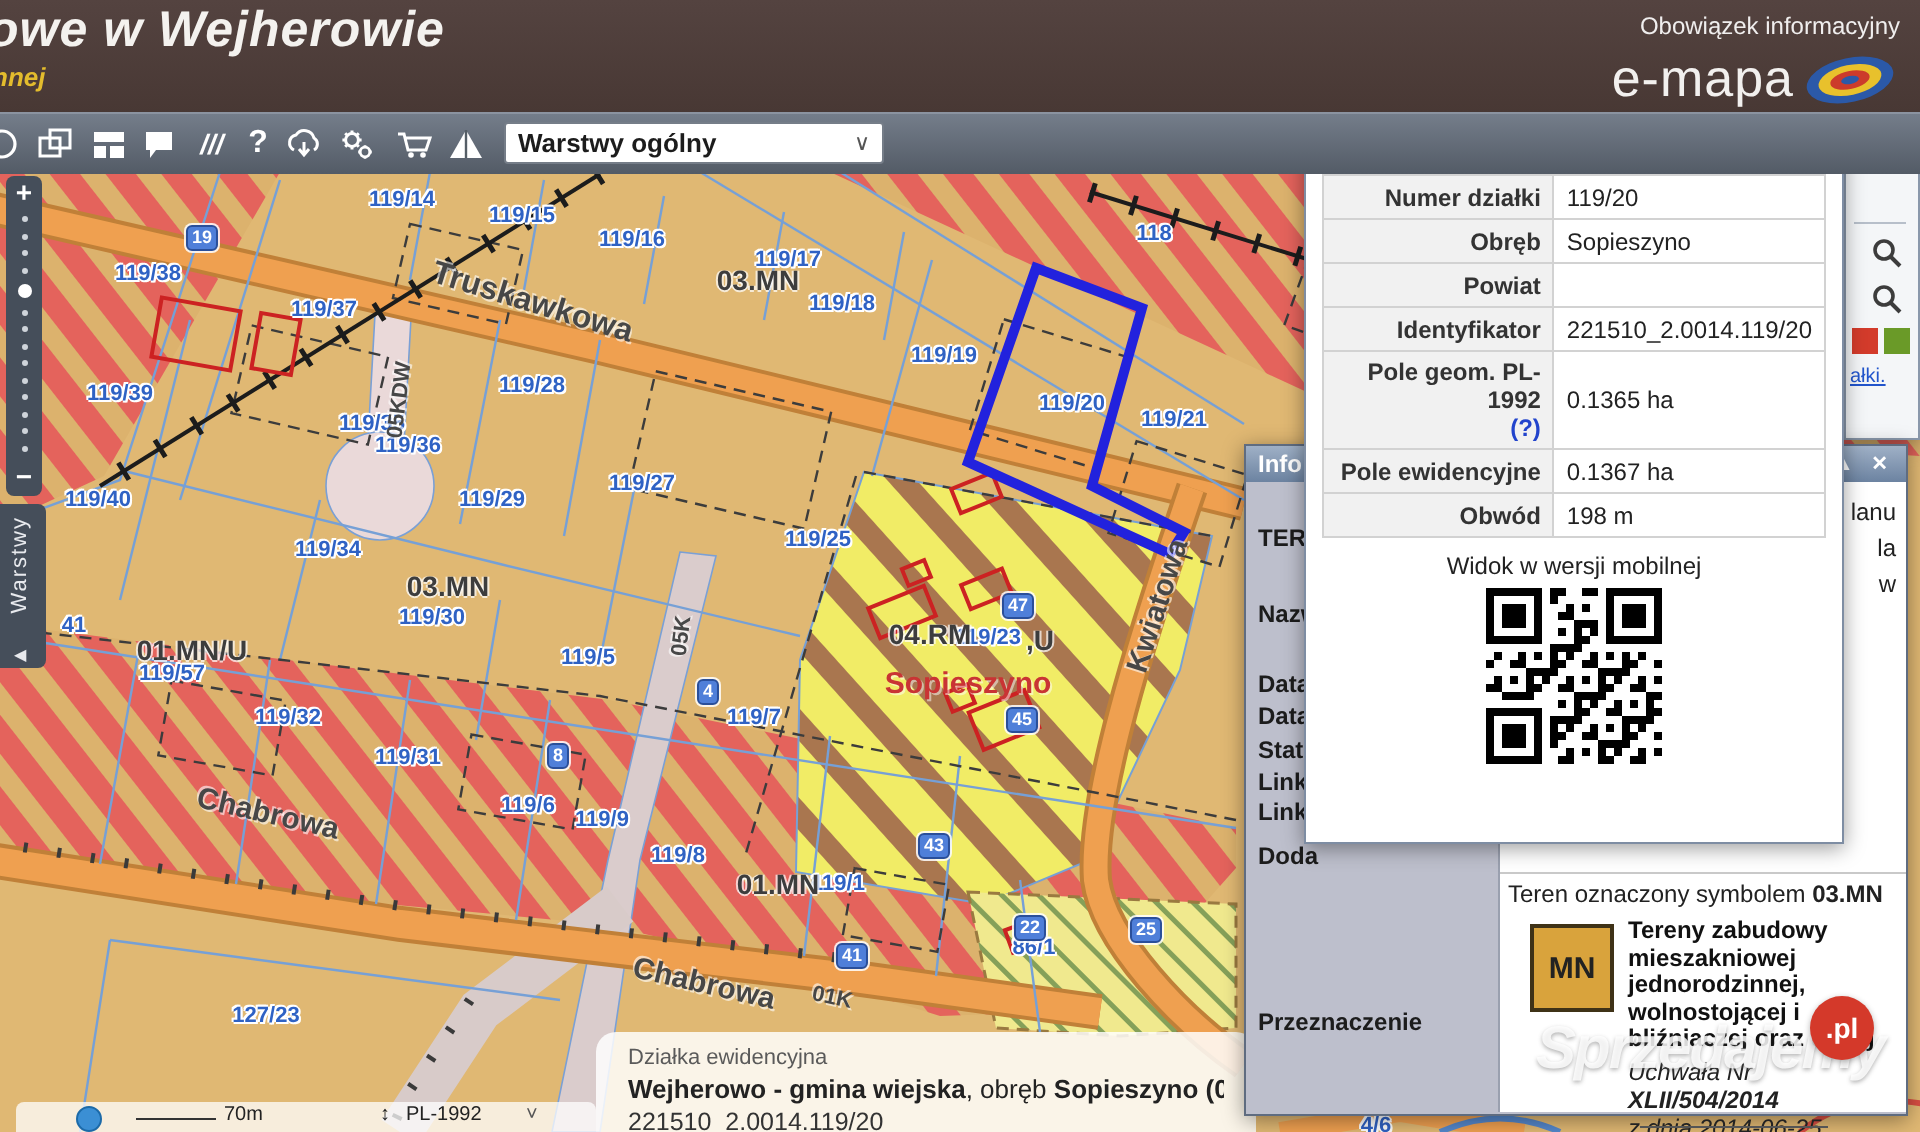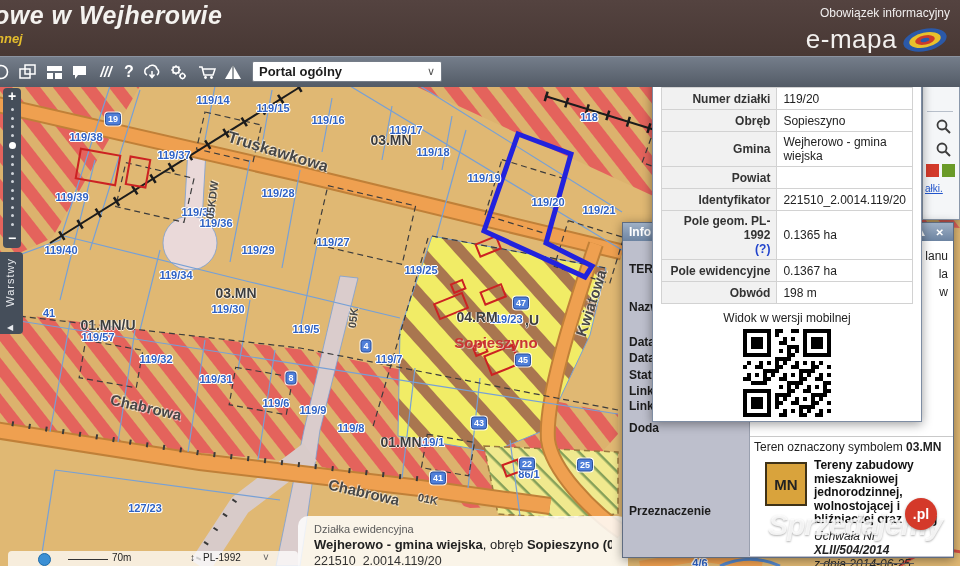--- a/index.html
+++ b/index.html
@@ -13,21 +13,21 @@
   #brand{position:absolute;right:12px;top:24px;display:flex;align-items:center;gap:5px;}
   #brand .bt{font-size:26px;color:#f2f0ee;letter-spacing:.5px;}
   
   #tbar{position:absolute;left:0;top:56px;width:960px;height:30px;background:linear-gradient(#747d8a,#535b66);border-top:1px solid #8b93a0;z-index:40;}
   .ticon{position:absolute;top:5px;width:20px;height:20px;display:flex;align-items:center;justify-content:center;color:#fff;font-weight:bold;cursor:pointer;}
   .ticon svg{display:block;}
   #portal{position:absolute;left:252px;top:4px;width:190px;height:21px;background:#fff;border:1px solid #70záv7a85;border:1px solid #757d88;border-radius:2px;display:flex;align-items:center;justify-content:space-between;padding:0 6px;box-sizing:border-box;cursor:pointer;}
   #portal .pl{font-size:13px;font-weight:bold;color:#1c1c1c;}
   #portal .chev{font-size:11px;color:#555;}
   
-  #labels{position:absolute;left:16px;top:0;width:856px;height:566px;z-index:3;pointer-events:none;}
+  #labels{position:absolute;left:4px;top:0;width:856px;height:566px;z-index:3;pointer-events:none;}
   .plabel{position:absolute;transform:translate(-50%,-50%);font-size:11px;font-weight:bold;color:#2f62c4;white-space:nowrap;
           text-shadow:1px 0 0 #fff,-1px 0 0 #fff,0 1px 0 #fff,0 -1px 0 #fff,1px 1px 0 #fff,-1px -1px 0 #fff;}
   .zlabel{position:absolute;transform:translate(-50%,-50%);font-size:14px;font-weight:bold;color:#3d3d3d;white-space:nowrap;
           text-shadow:1px 0 0 rgba(255,255,255,.7),-1px 0 0 rgba(255,255,255,.7),0 1px 0 rgba(255,255,255,.7);}
   .slabel{position:absolute;font-size:15px;font-weight:bold;color:#474747;white-space:nowrap;
           text-shadow:1px 1px 0 rgba(255,255,255,.6),-1px -1px 0 rgba(255,255,255,.6);}
   .rlabel{position:absolute;transform:translate(-50%,-50%);font-size:15px;font-weight:bold;color:#c93434;white-space:nowrap;
           text-shadow:1px 1px 0 rgba(255,255,255,.5);}
   .marker{position:absolute;transform:translate(-50%,-50%);background:#4f7fd9;border:1px solid #2a4f9a;border-radius:3px;
           box-shadow:0 0 0 1px rgba(255,255,255,.85);color:#fff;font-size:9px;font-weight:bold;padding:0 2px;line-height:11px;}
@@ -347,21 +347,21 @@
           <circle cx="14.5" cy="14.5" r="1.4" fill="#fff"></circle>
         </svg>
     </span>
     <span class="ticon" style="left:223px">
       <svg width="20" height="18">
           <path d="M10 2 L18 16 H2 Z" fill="#fff"></path>
           <path d="M10 2 V16" stroke="#555e66" stroke-width="1.2"></path>
         </svg>
     </span>
     <div id="portal">
-      <span class="pl">Portal ogólny</span>
+      <span class="pl">Warstwy ogólny</span>
       <span class="chev">∨</span>
     </div>
   </div>
 
   <div id="zoombar">
     <div class="zin">+</div>
     <div class="dots">
       <i></i>
         <i></i>
         <i></i>
@@ -449,24 +449,20 @@
     </div>
     <table id="ptable">
         <tbody>
           <tr>
             <td class="lab">Numer działki</td>
             <td class="val">119/20</td>
           </tr>
           <tr>
             <td class="lab">Obręb</td>
             <td class="val">Sopieszyno</td>
-          </tr>
-          <tr>
-            <td class="lab">Gmina</td>
-            <td class="val">Wejherowo - gmina wiejska</td>
           </tr>
           <tr>
             <td class="lab">Powiat</td>
             <td class="val"></td>
           </tr>
           <tr>
             <td class="lab">Identyfikator</td>
             <td class="val">221510_2.0014.119/20</td>
           </tr>
           <tr>

